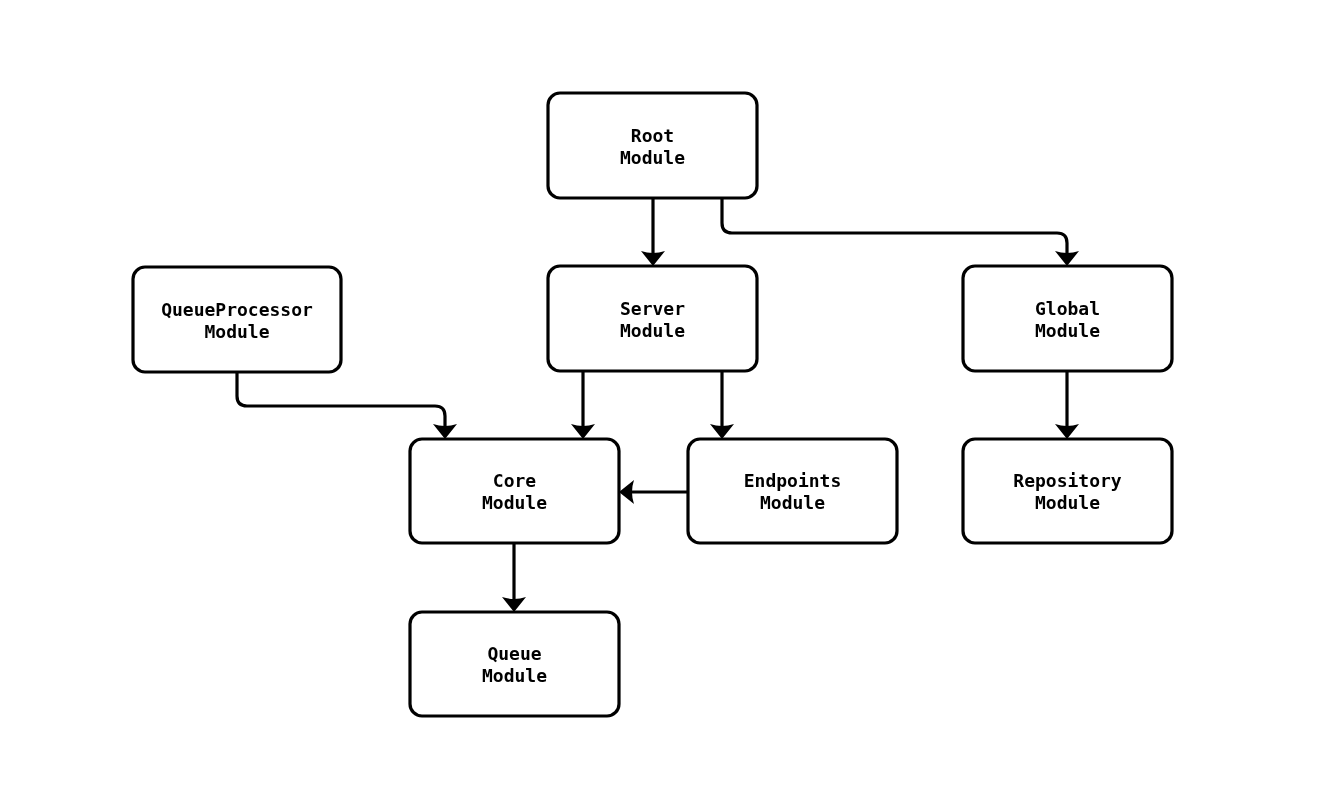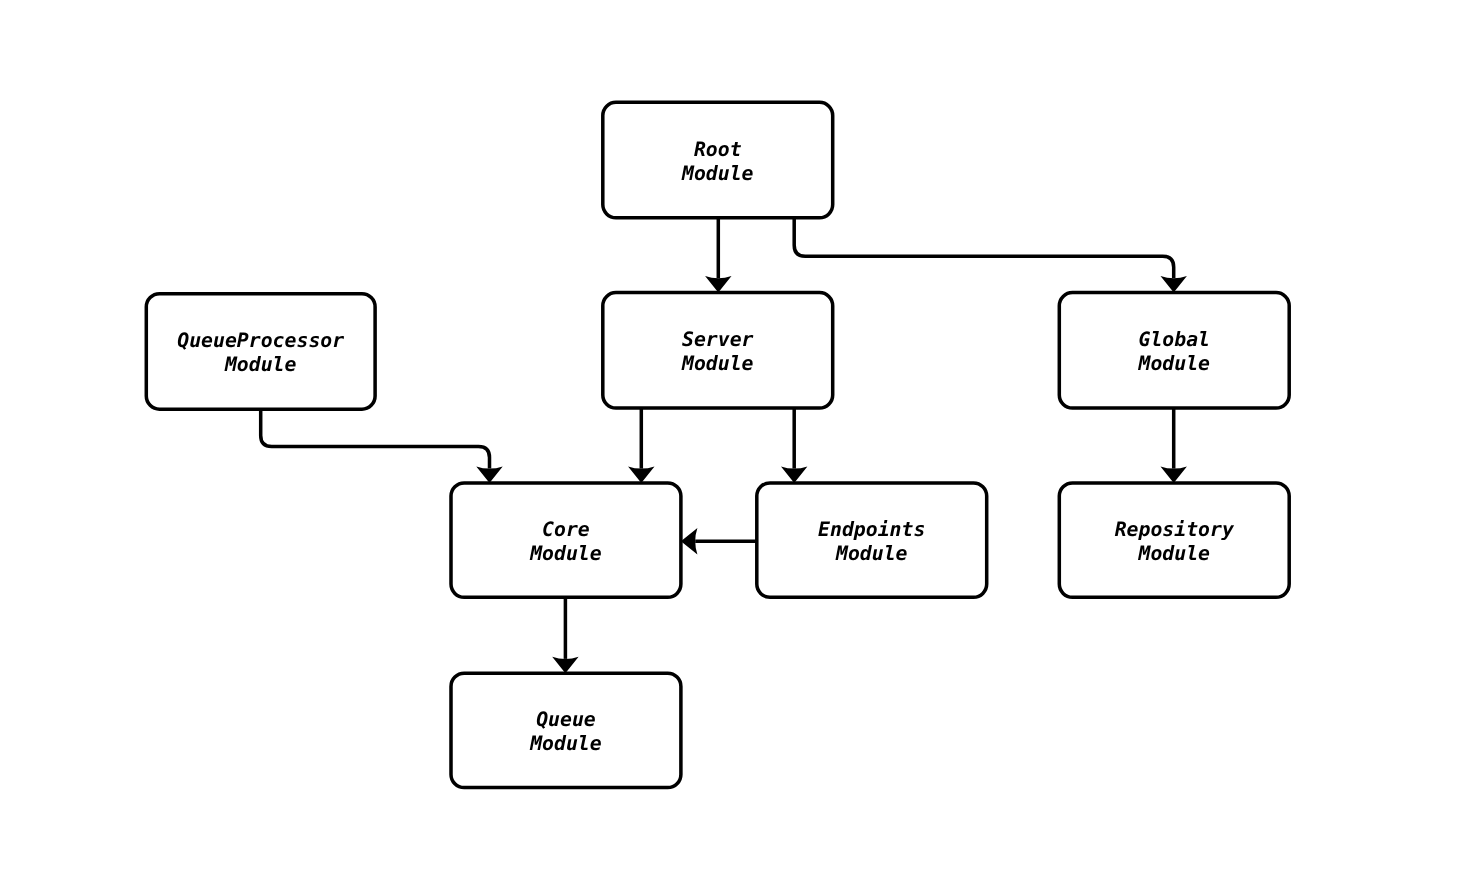--- a/index.html
+++ b/index.html
@@ -9,21 +9,20 @@
     width: 1337px;
     height: 809px;
     overflow: hidden;
     font-family: "DejaVu Sans Mono", monospace;
   }
   .stage {
     position: relative;
     width: 1337px;
     height: 809px;
     background: #ffffff;
-    font-style: italic;
   }
   svg { display: block; }
   .node-box {
     fill: #ffffff;
   }
   .node-label {
     font-family: "DejaVu Sans Mono", monospace;
     font-weight: bold;
     font-size: 18px;
     text-anchor: middle;

